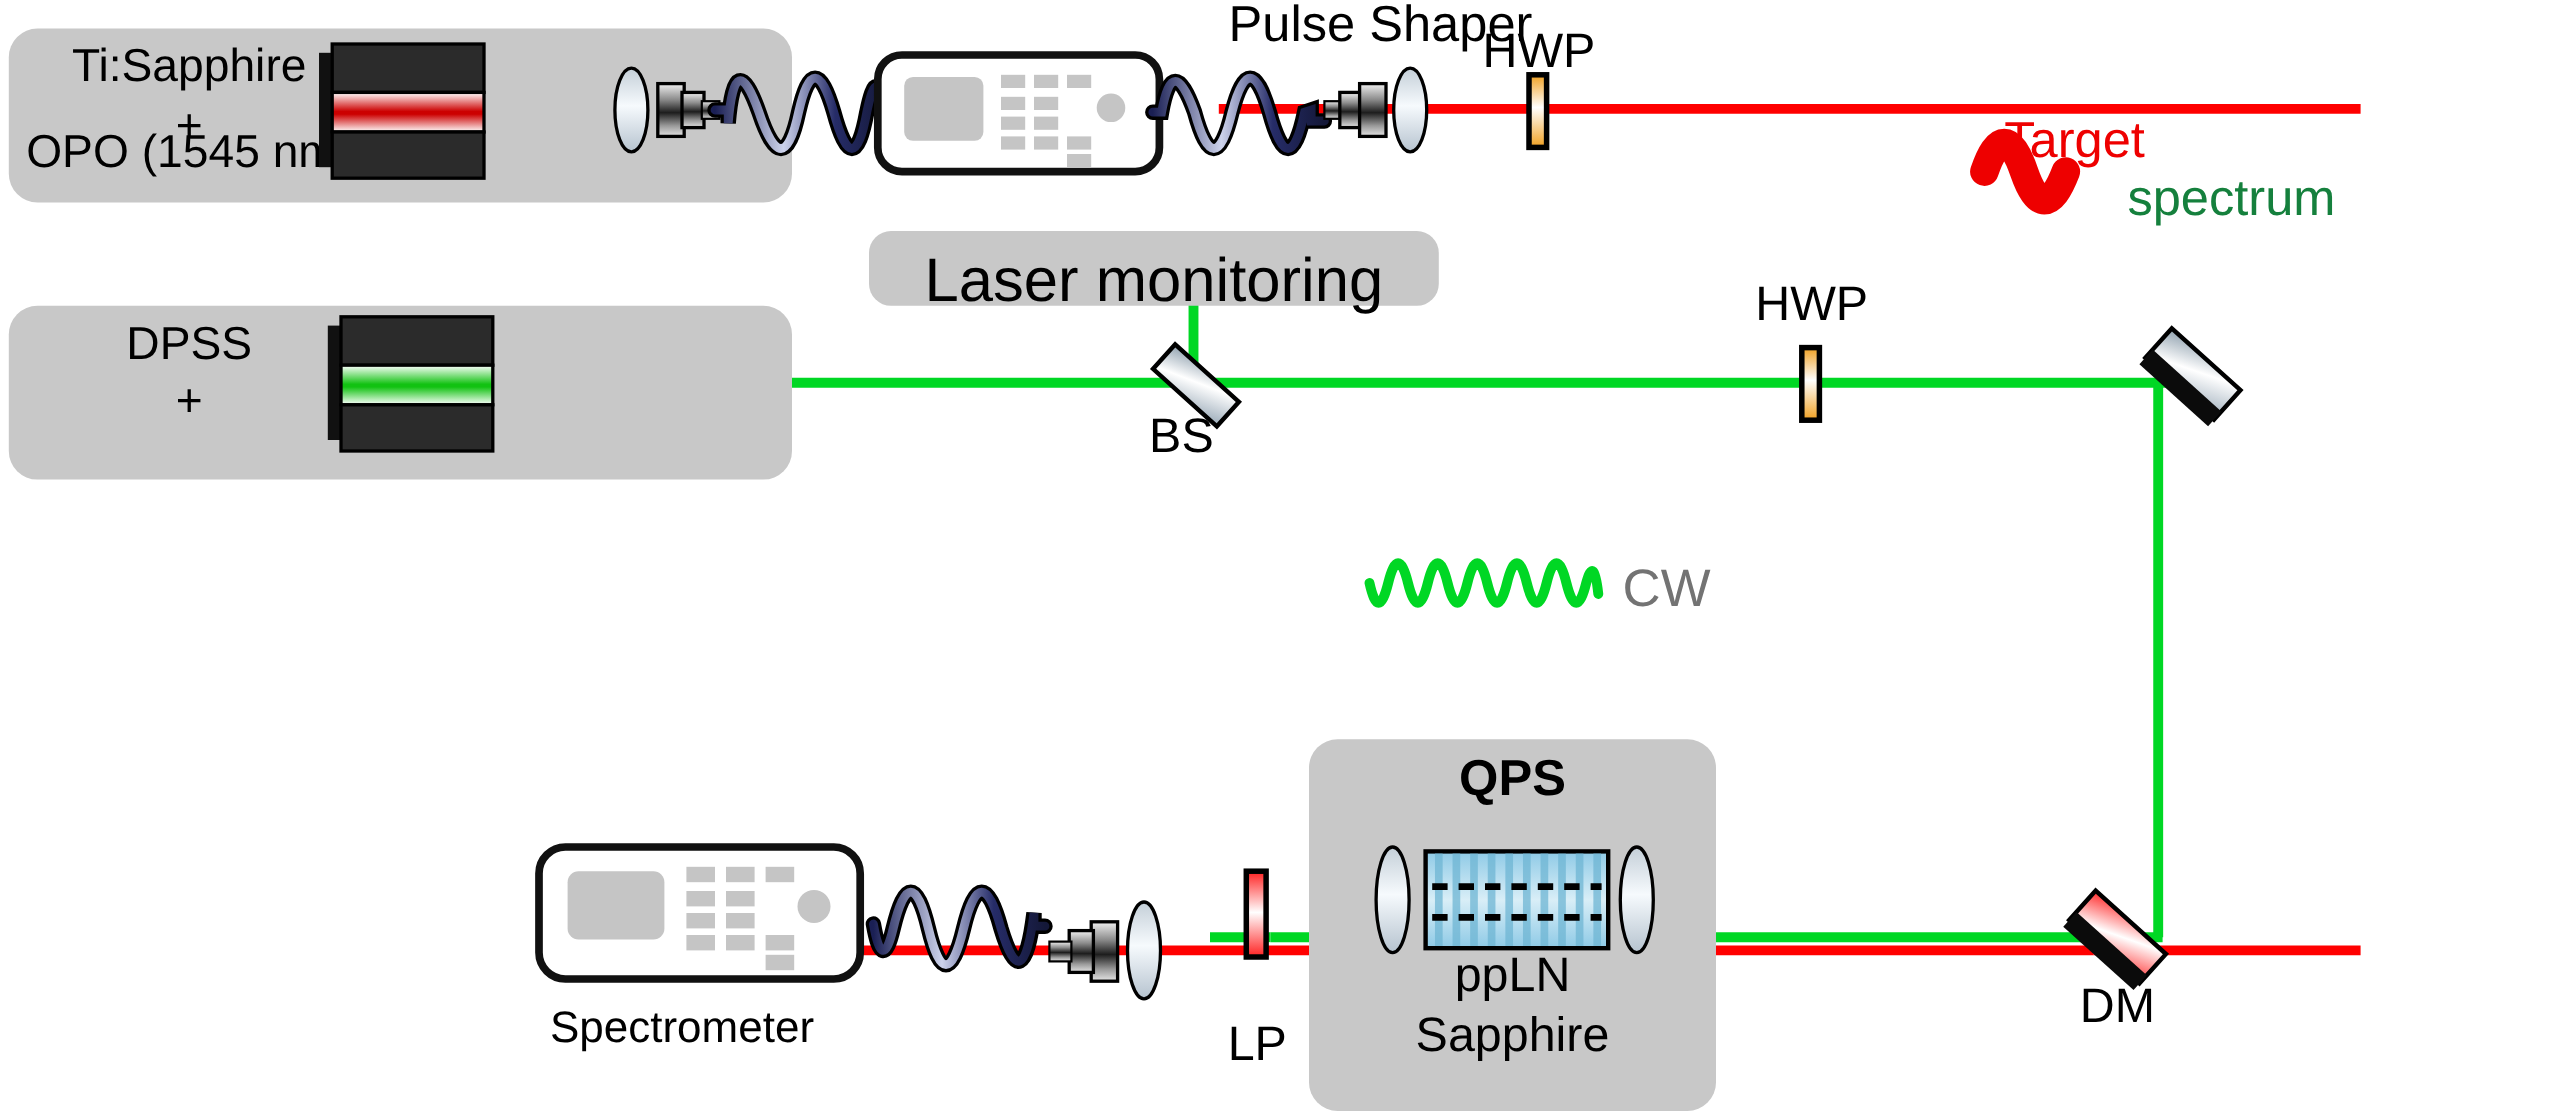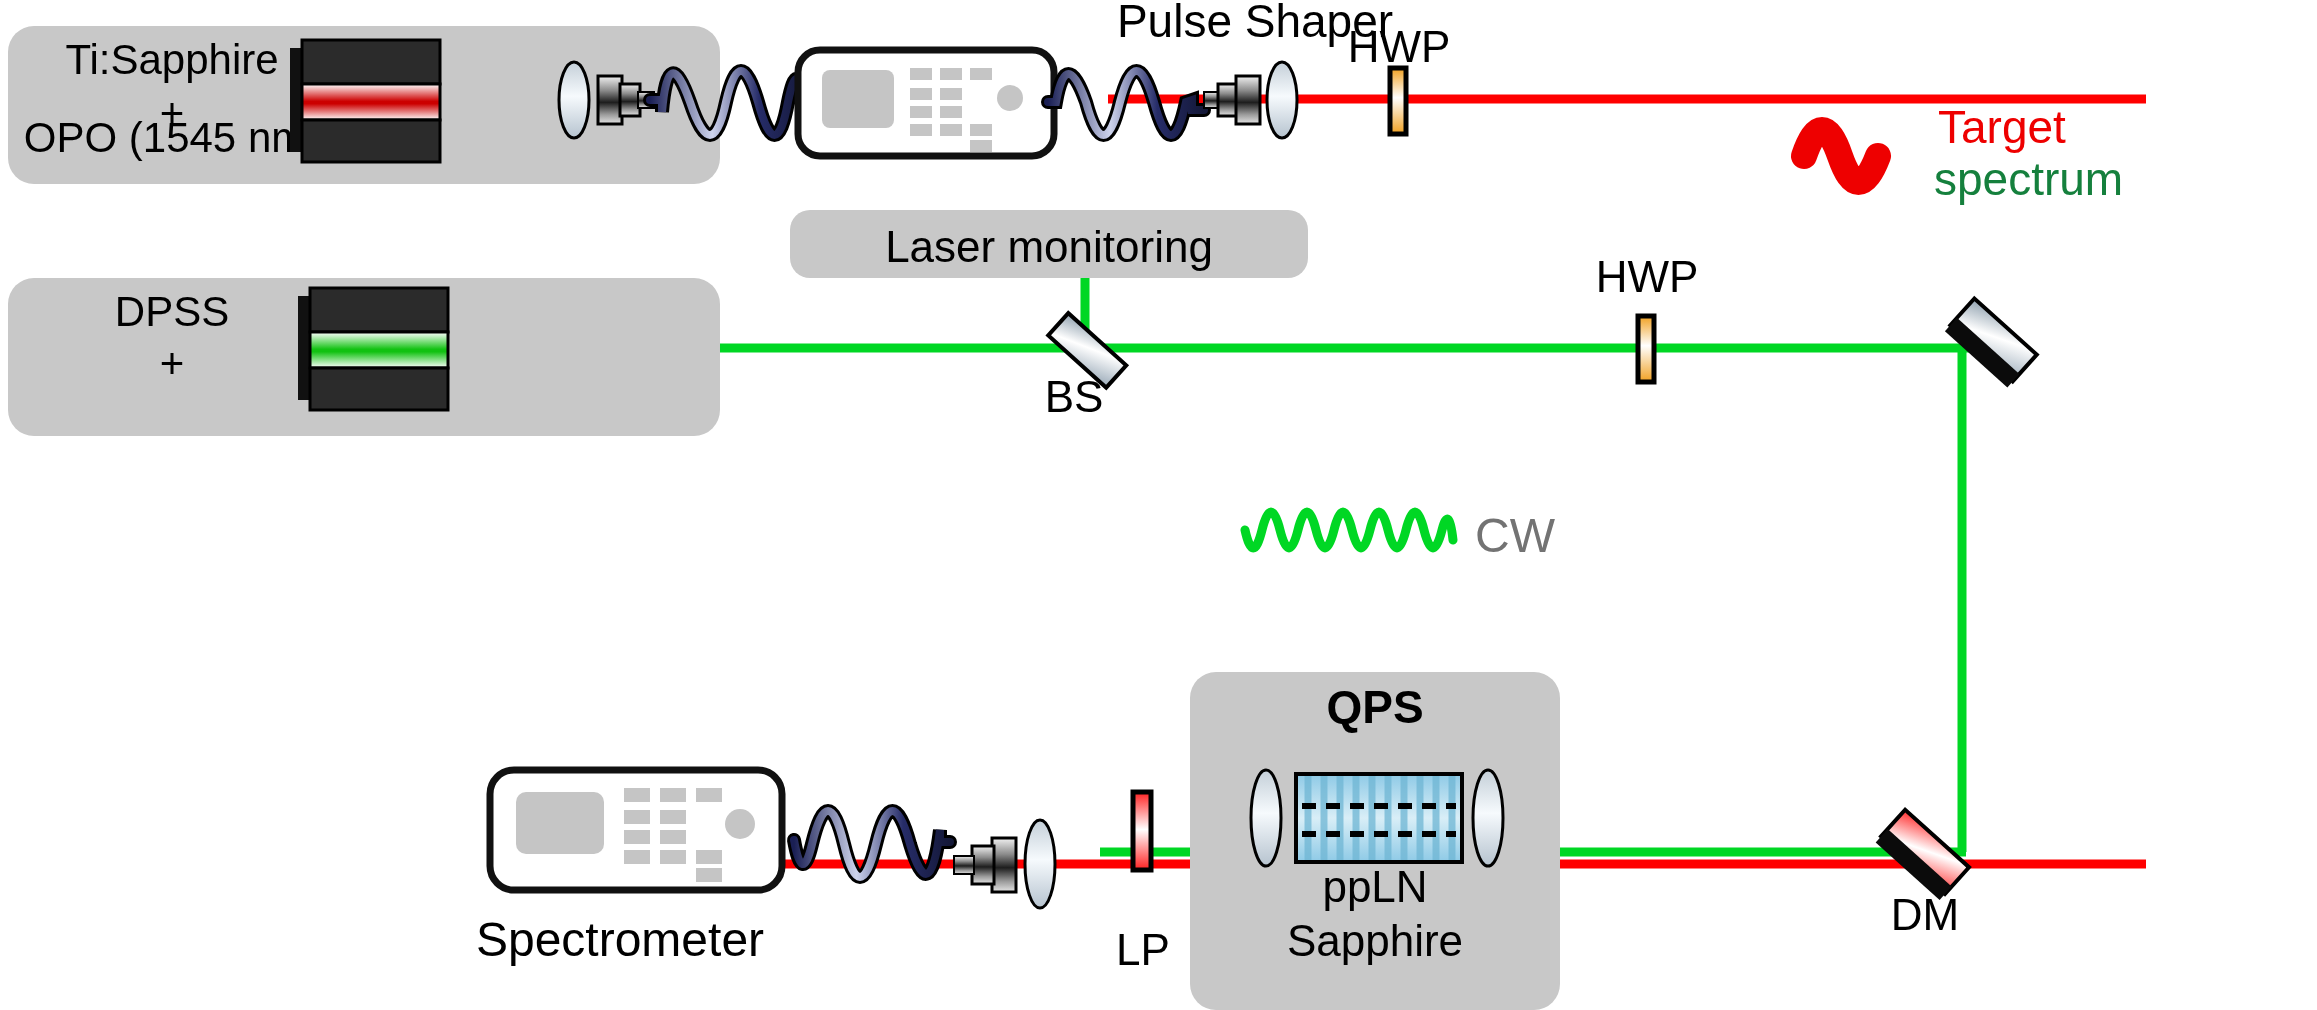--- a/index.html
+++ b/index.html
@@ -162,21 +162,21 @@
   </svg>
 
   <div class="lbl ctr" style="left:1399px;top:22px;font-size:44px;">HWP</div>
   <svg class="abs" style="left:1385px;top:66px;width:28px;height:70px;">
     <rect x="5" y="2" width="16" height="66" fill="url(#hwpG)" stroke="#000" stroke-width="5"></rect>
   </svg>
 
   <svg class="abs" style="left:1800px;top:108px;width:120px;height:100px;">
     <path d="M4,48 Q22,-4 40,48 Q58,100 78,48" fill="none" stroke="#ee0000" stroke-width="26" stroke-linecap="round"></path>
   </svg>
-  <div class="lbl" style="left:1938px;top:100px;font-size:46px;color:#ee0000;">Target</div>
+  <div class="lbl" style="left:1822px;top:100px;font-size:46px;color:#ee0000;">Target</div>
   <div class="lbl" style="left:1934px;top:152px;font-size:46px;color:#15803d;">spectrum</div>
 
   <svg class="abs" style="left:2200px;top:34px;width:118px;height:138px;">
     <g transform="rotate(42 59 69)">
       <rect x="18" y="32" width="84" height="36" fill="url(#mirrG)" stroke="#000" stroke-width="4"></rect>
       <rect x="18" y="58" width="84" height="18" fill="#0b0b0b"></rect>
     </g>
   </svg>
 
   <div class="gbox" style="left:8px;top:278px;width:712px;height:158px;"></div>
@@ -192,21 +192,21 @@
           <stop offset="100%" stop-color="#ffffff"></stop>
       </linearGradient>
     </defs>
     <rect x="0" y="8" width="16" height="104" fill="#111111"></rect>
     <rect x="12" y="0" width="138" height="44" fill="#2b2b2b" stroke="#000" stroke-width="3"></rect>
     <rect x="12" y="44" width="138" height="36" fill="url(#grnGlow)" stroke="#000" stroke-width="3"></rect>
     <rect x="12" y="80" width="138" height="42" fill="#2b2b2b" stroke="#000" stroke-width="3"></rect>
   </svg>
 
   <div class="gbox" style="left:790px;top:210px;width:518px;height:68px;border-radius:20px;"></div>
-  <div class="lbl ctr" style="left:1049px;top:222px;font-size:44px;">Laser monitoring</div>
+  <div class="lbl ctr" style="left:1049px;top:222px;font-size:56px;">Laser monitoring</div>
 
   <svg class="abs" style="left:1032px;top:296px;width:112px;height:110px;">
     <g transform="rotate(42 56 55)">
       <rect x="16" y="40" width="78" height="30" fill="url(#mirrG)" stroke="#000" stroke-width="4"></rect>
     </g>
   </svg>
   <div class="lbl ctr" style="left:1074px;top:372px;font-size:44px;">BS</div>
 
   <svg class="abs" style="left:1243px;top:508px;width:260px;height:70px;">
     <path d="M2,22 Q10,58 19,22 Q28,-14 37,22 Q46,58 55,22 Q64,-14 73,22 Q82,58 91,22 Q100,-14 109,22 Q118,58 127,22 Q136,-14 145,22 Q154,58 163,22 Q172,-14 181,22 Q190,58 199,22 Q206,-4 210,32" fill="none" stroke="#00d724" stroke-width="9" stroke-linecap="round"></path>
@@ -297,15 +297,15 @@
         <rect x="172" y="42" width="26" height="14"></rect>
       <rect x="136" y="62" width="26" height="14"></rect>
         <rect x="172" y="62" width="26" height="14"></rect>
       <rect x="136" y="82" width="26" height="14"></rect>
         <rect x="172" y="82" width="26" height="14"></rect>
         <rect x="208" y="82" width="26" height="14"></rect>
       <rect x="208" y="100" width="26" height="14"></rect>
       <circle cx="252" cy="56" r="15"></circle>
     </g>
   </svg>
-  <div class="lbl ctr" style="left:620px;top:912px;font-size:48px;text-align:right;">Spectrometer</div>
+  <div class="lbl ctr" style="left:620px;top:912px;font-size:40px;text-align:right;">Spectrometer</div>
 
 </div>
 
 </body></html>

